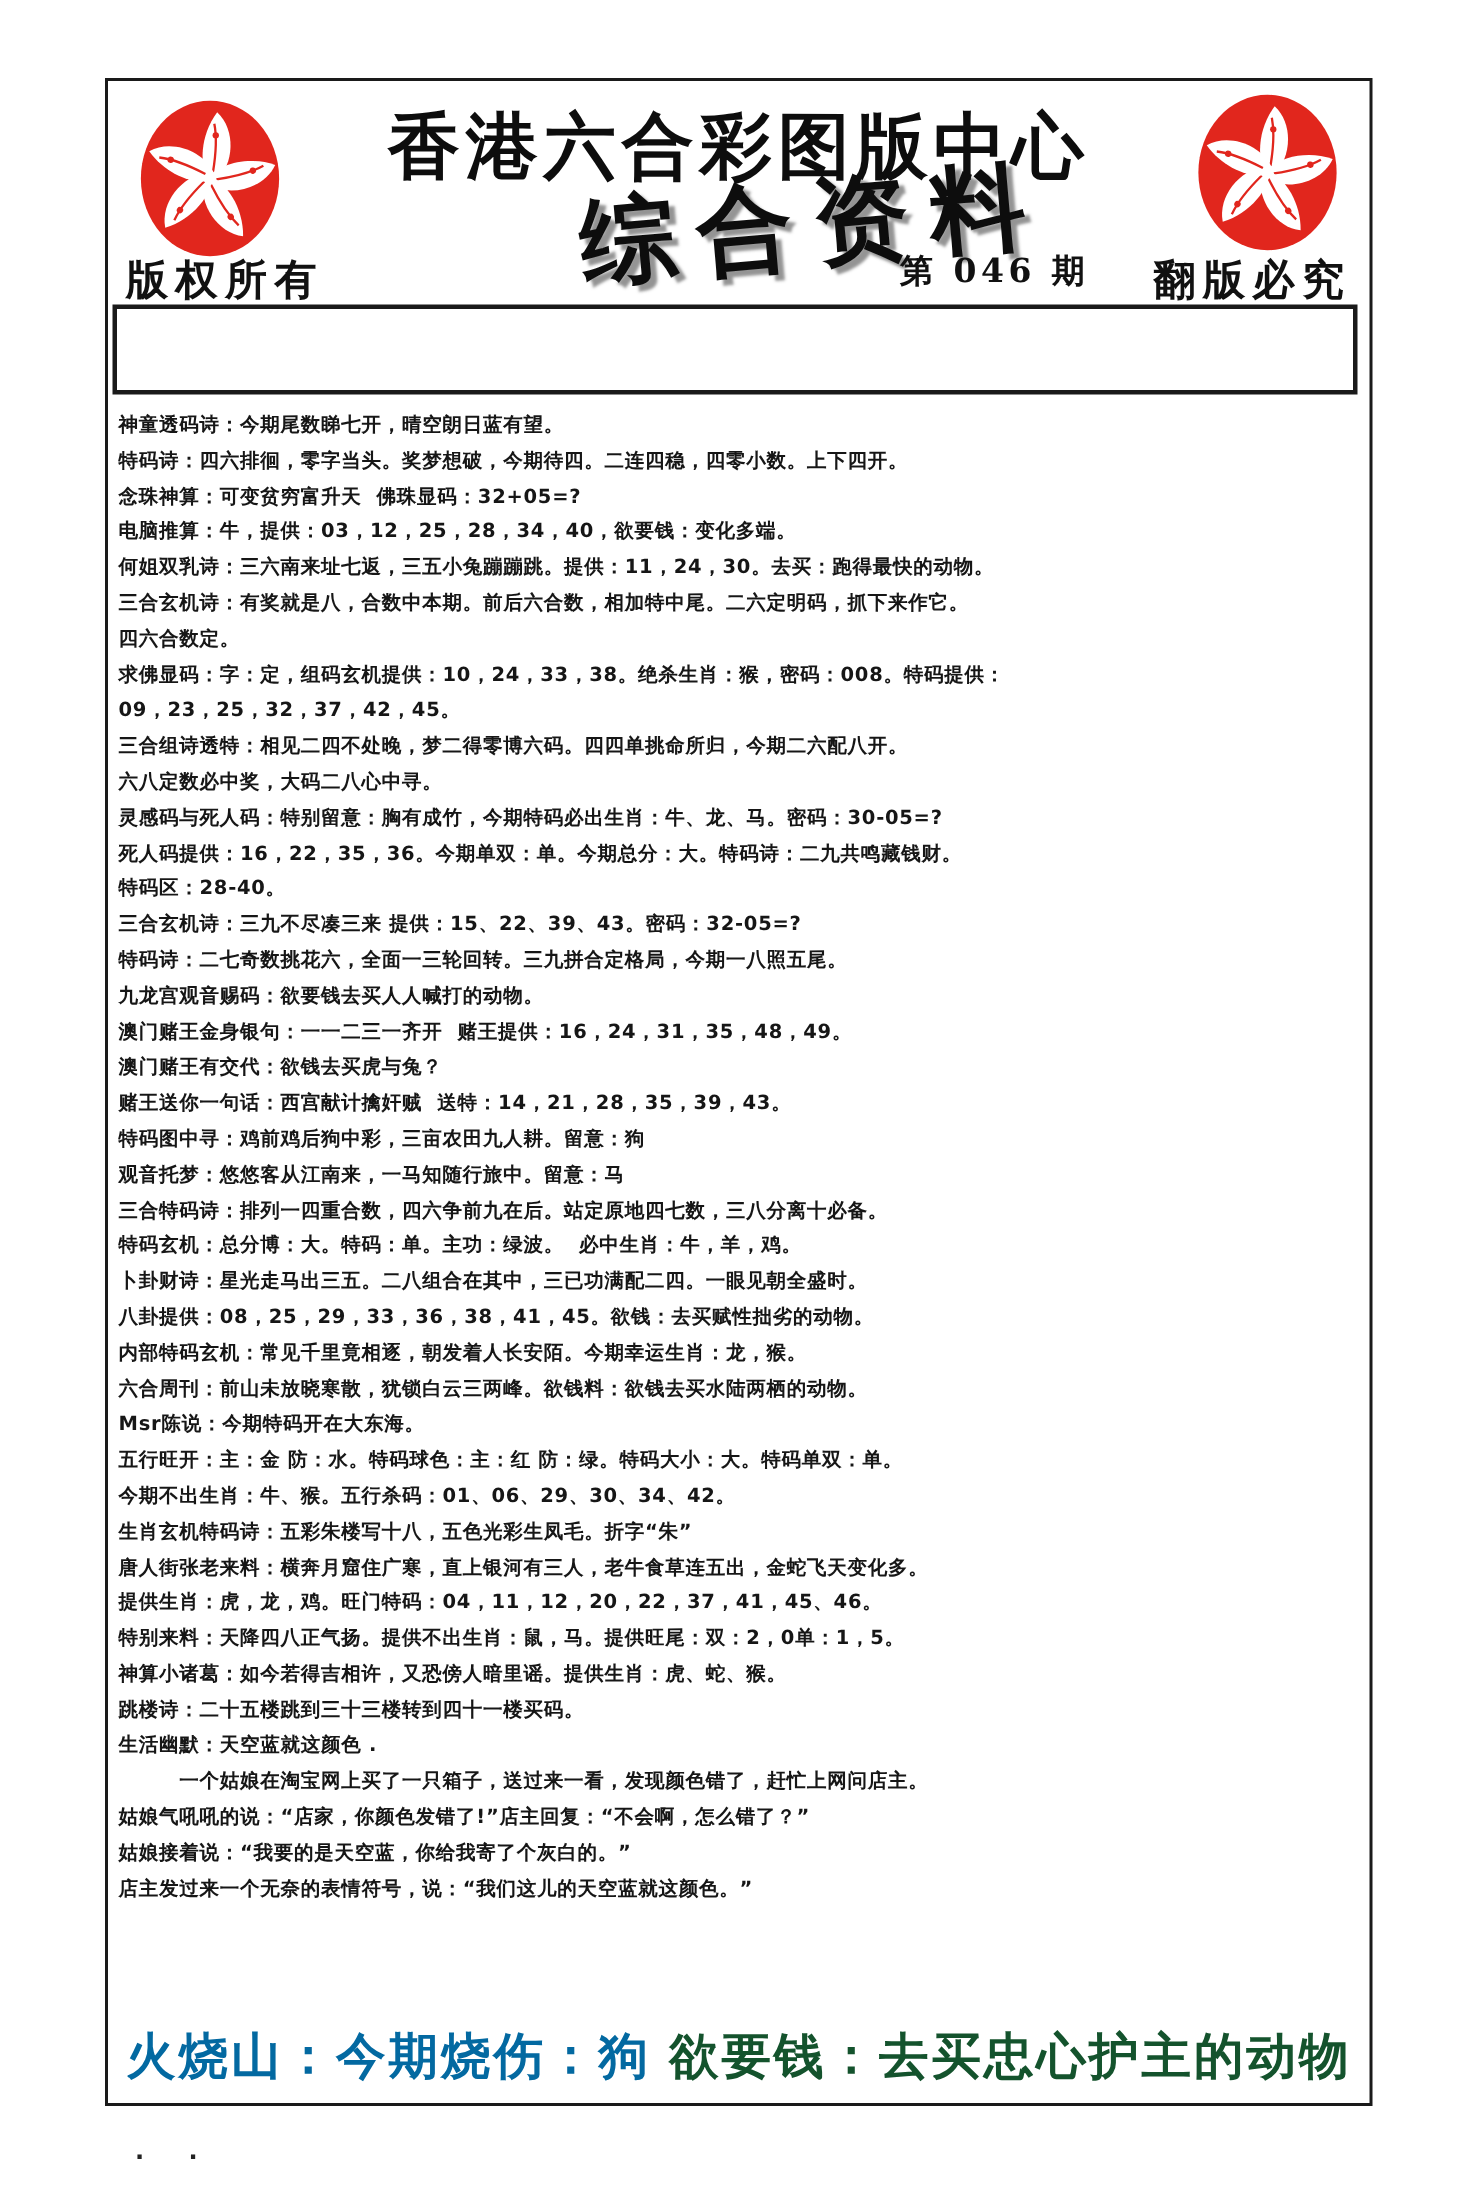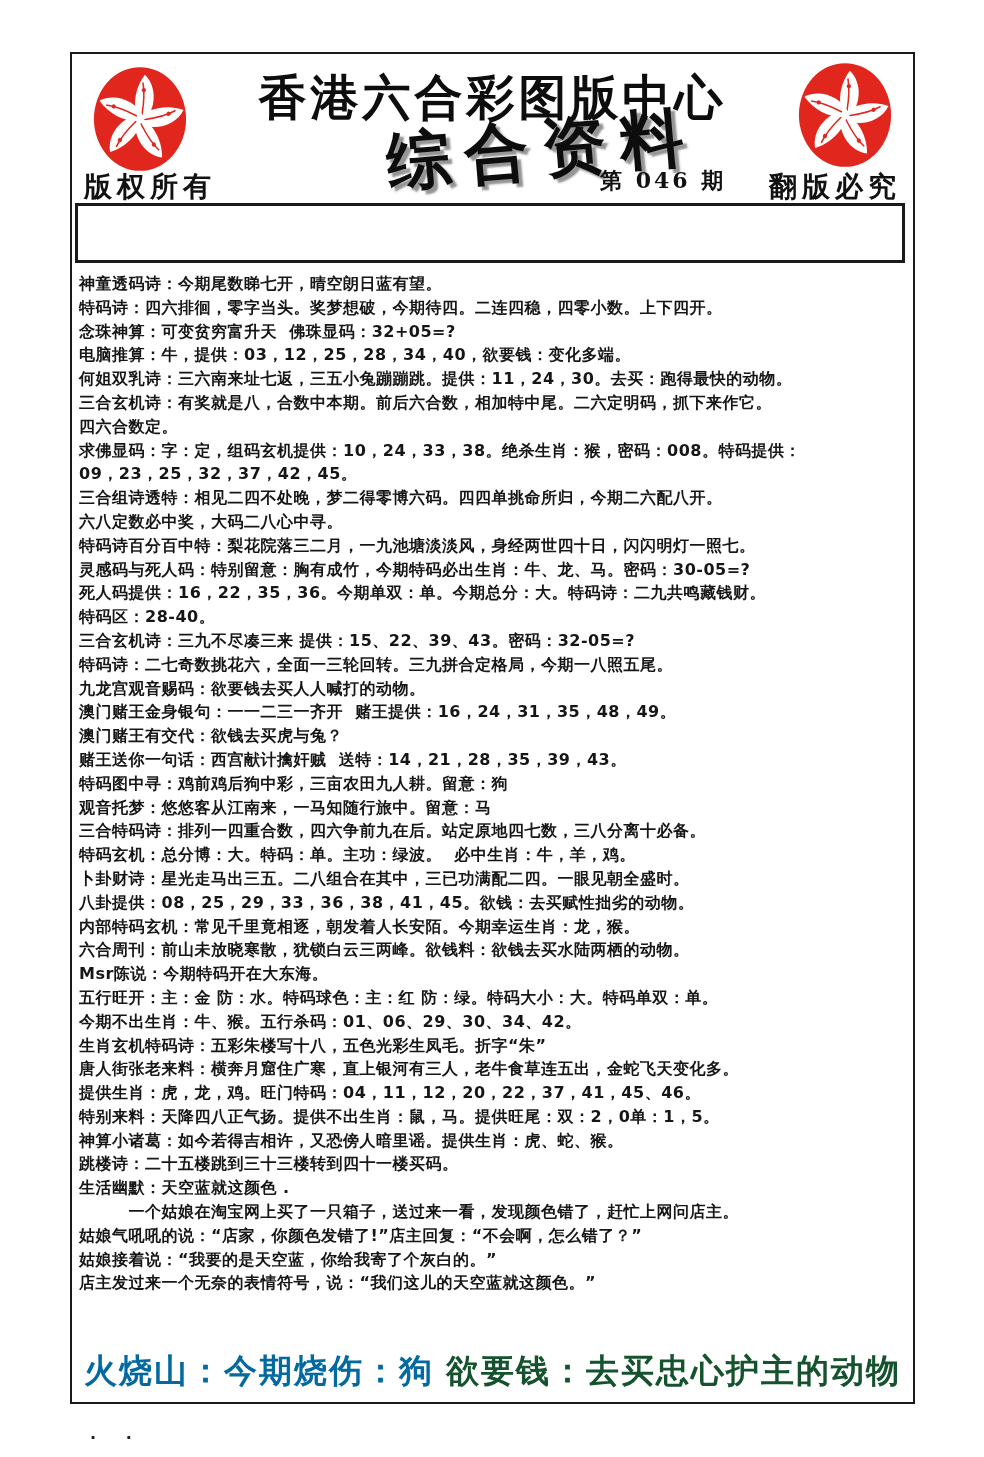--- a/index.html
+++ b/index.html
@@ -61,21 +61,21 @@
     position:absolute;left:3px;right:8px;top:149px;
     height:54px;
     border:3px solid #1a1a1a;
     background:#fff;
   }
   
   .body-lines{
     position:absolute;left:7px;right:5px;top:218px;
   }
   .line{
-    font-size:16px;
+    font-size:13px;
     line-height:23.8px;
     font-weight:bold;
     letter-spacing:0.5px;
     white-space:pre-wrap;
     color:#161616;
   }
   
   .banner{
     position:absolute;left:0;right:0;bottom:8px;
     text-align:center;
@@ -145,21 +145,20 @@
         <div class="line">特码诗：四六排徊，零字当头。奖梦想破，今期待四。二连四稳，四零小数。上下四开。</div>
         <div class="line">念珠神算：可变贫穷富升天  佛珠显码：32+05=?</div>
         <div class="line">电脑推算：牛，提供：03，12，25，28，34，40，欲要钱：变化多端。</div>
         <div class="line">何姐双乳诗：三六南来址七返，三五小兔蹦蹦跳。提供：11，24，30。去买：跑得最快的动物。</div>
         <div class="line">三合玄机诗：有奖就是八，合数中本期。前后六合数，相加特中尾。二六定明码，抓下来作它。</div>
         <div class="line">四六合数定。</div>
         <div class="line">求佛显码：字：定，组码玄机提供：10，24，33，38。绝杀生肖：猴，密码：008。特码提供：</div>
         <div class="line">09，23，25，32，37，42，45。</div>
         <div class="line">三合组诗透特：相见二四不处晚，梦二得零博六码。四四单挑命所归，今期二六配八开。</div>
         <div class="line">六八定数必中奖，大码二八心中寻。</div>
-        <div class="line">特码诗百分百中特：梨花院落三二月，一九池塘淡淡风，身经两世四十日，闪闪明灯一照七。</div>
         <div class="line">灵感码与死人码：特别留意：胸有成竹，今期特码必出生肖：牛、龙、马。密码：30-05=?</div>
         <div class="line">死人码提供：16，22，35，36。今期单双：单。今期总分：大。特码诗：二九共鸣藏钱财。</div>
         <div class="line">特码区：28-40。</div>
         <div class="line">三合玄机诗：三九不尽凑三来 提供：15、22、39、43。密码：32-05=?</div>
         <div class="line">特码诗：二七奇数挑花六，全面一三轮回转。三九拼合定格局，今期一八照五尾。</div>
         <div class="line">九龙宫观音赐码：欲要钱去买人人喊打的动物。</div>
         <div class="line">澳门赌王金身银句：一一二三一齐开  赌王提供：16，24，31，35，48，49。</div>
         <div class="line">澳门赌王有交代：欲钱去买虎与兔？</div>
         <div class="line">赌王送你一句话：西宫献计擒奸贼  送特：14，21，28，35，39，43。</div>
         <div class="line">特码图中寻：鸡前鸡后狗中彩，三亩农田九人耕。留意：狗</div>

